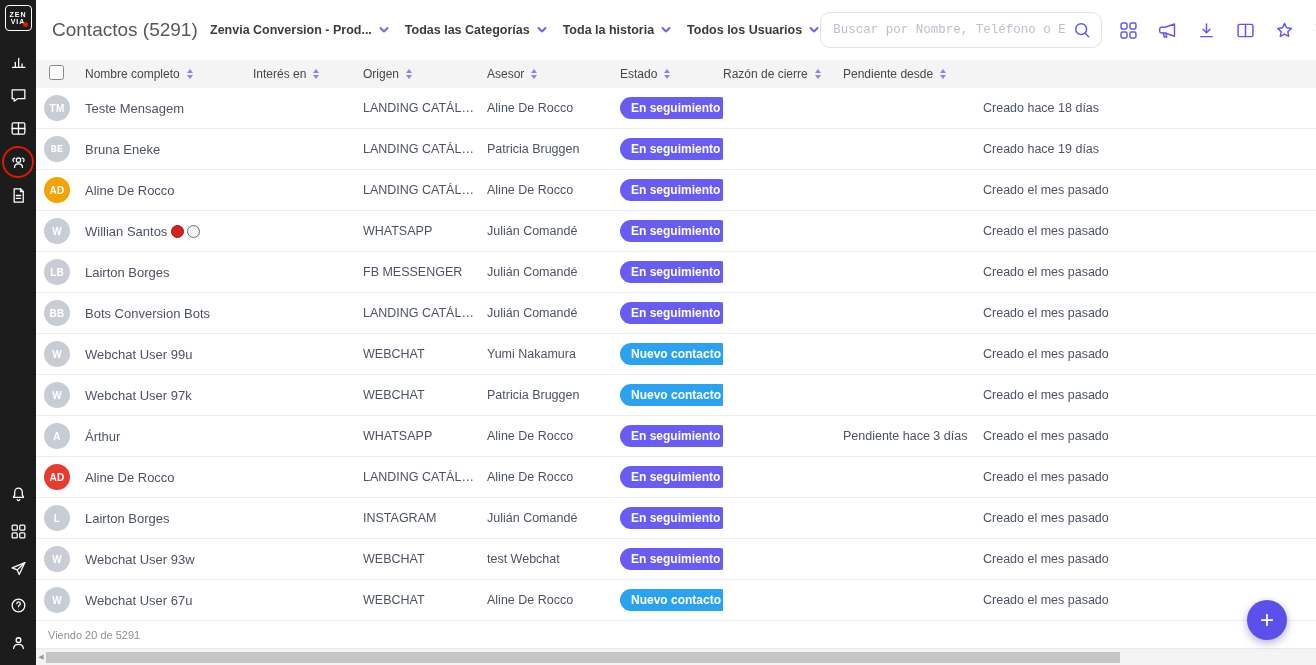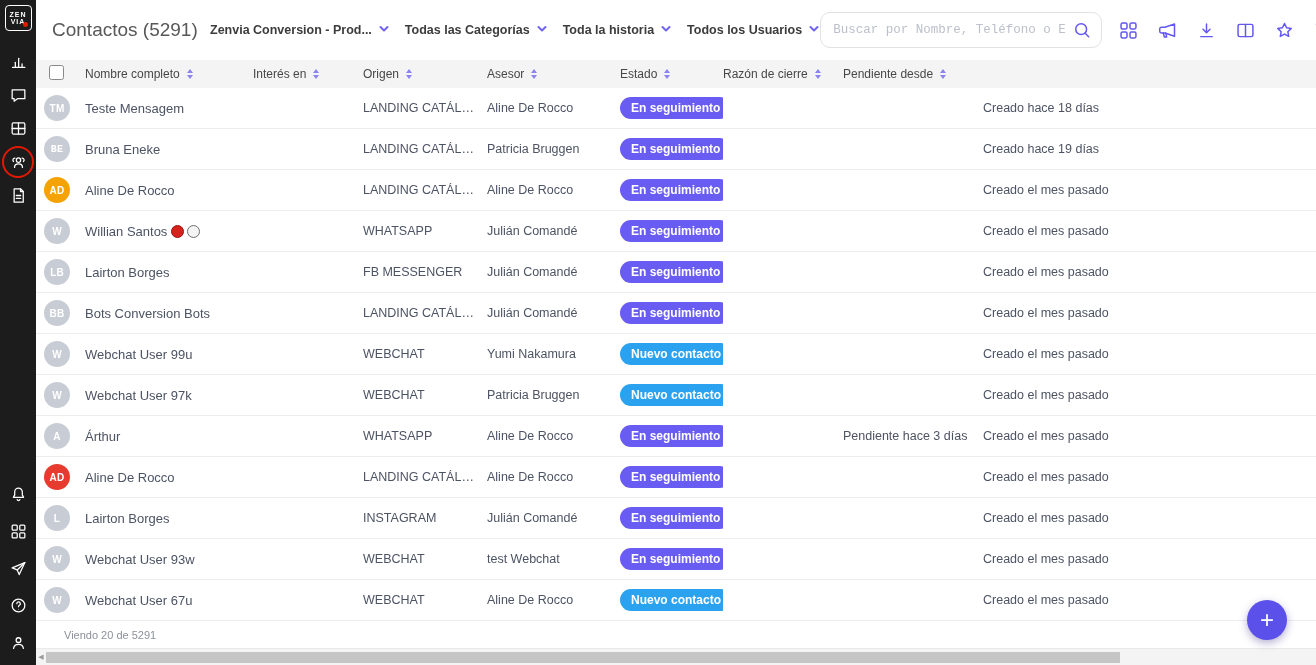--- a/index.html
+++ b/index.html
@@ -20,21 +20,21 @@
     stroke-linecap:round;stroke-linejoin:round}
   .rail-item.active::before{content:"";position:absolute;inset:-1px;border:2px solid #e11900;border-radius:50%}
   .rail-spacer{flex:1}
   .rail-bottom{margin-bottom:4px;display:flex;flex-direction:column;align-items:center}
 
   
   .main{flex:1;display:flex;flex-direction:column;min-width:0}
   .topbar{height:60px;display:flex;align-items:center;padding:0 10px 0 16px}
   .page-title{width:158px;font-size:19px;color:#585858;flex-shrink:0}
   .filters{display:flex;align-items:center;gap:15px}
-  .filter{display:flex;align-items:flex-start;gap:6px;font-size:12.5px;font-weight:700;color:#3c3c3c;
+  .filter{display:flex;align-items:center;gap:6px;font-size:12.5px;font-weight:700;color:#3c3c3c;
     cursor:pointer;white-space:nowrap}
   .chev-ic{width:12px;height:12px;stroke:#6f63f2;fill:none;stroke-width:2;stroke-linecap:round;stroke-linejoin:round}
   .searchbox{margin-left:auto;width:282px;height:36px;border:1px solid #e2e2e4;border-radius:10px;
     display:flex;align-items:center;padding:0 9px 0 12px;gap:6px;flex-shrink:0}
   .searchbox input{flex:1;min-width:0;border:none;outline:none;font-size:12.5px;color:#0369a1;
     font-family:Liberation Mono, monospace;background:transparent}
   .searchbox input::placeholder{color:#bcc0ca}
   .search-ic{width:20px;height:20px;stroke:#6357f0;fill:none;stroke-width:1.8;stroke-linecap:round;flex-shrink:0;cursor:pointer}
   .toolbar{display:flex;align-items:center;gap:13px;margin-left:13px;padding-right:4px}
   .tbtn{width:26px;height:26px;display:flex;align-items:center;justify-content:center;cursor:pointer}
@@ -58,21 +58,21 @@
   .avatar{width:26px;height:26px;margin-left:8px;border-radius:50%;display:flex;align-items:center;
     justify-content:center;color:#fff;font-size:10px;font-weight:700;letter-spacing:.2px}
   .cell{font-size:12.5px;color:#4c5363;white-space:nowrap;overflow:hidden;text-overflow:ellipsis;padding-right:6px}
   .name-cell{display:flex;align-items:center;gap:4px;font-size:13px}
   .label-dots{display:inline-flex;gap:3px;align-items:center}
   .dot{width:13px;height:13px;border-radius:50%;display:inline-block}
   .badge{display:inline-block;padding:4px 11px;border-radius:13px;color:#fff;font-size:12px;font-weight:600;
     white-space:nowrap}
 
   
-  .tfoot{height:27px;display:flex;align-items:center;padding-left:28px;font-size:11px;color:#8d9099}
+  .tfoot{height:27px;display:flex;align-items:center;padding-left:12px;font-size:11px;color:#8d9099}
   .hscroll{height:17px;background:#f4f4f4;position:relative;border-top:1px solid #e9e9e9}
   .harrow{position:absolute;left:0;top:2px;width:10px;height:12px;display:flex;align-items:center;
     justify-content:center;color:#9a9a9a;font-size:7px;cursor:pointer}
   .hthumb{position:absolute;left:10px;top:3px;height:11px;width:1074px;background:#c5c5c5;cursor:grab}
 
   
   .fab{position:absolute;left:1247px;top:600px;width:40px;height:40px;border-radius:50%;background:#5b51ea;
     color:#fff;font-size:24px;font-weight:400;display:flex;align-items:center;justify-content:center;
     box-shadow:0 3px 8px rgba(40,30,120,.35);cursor:pointer;z-index:10;line-height:1}
 </style>

